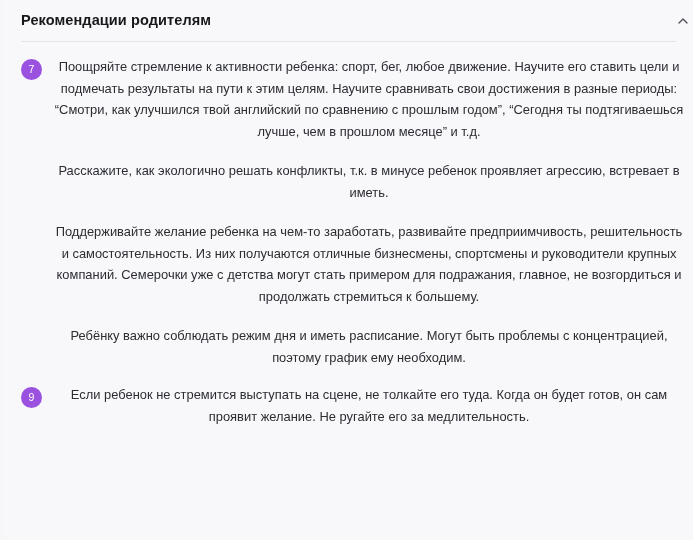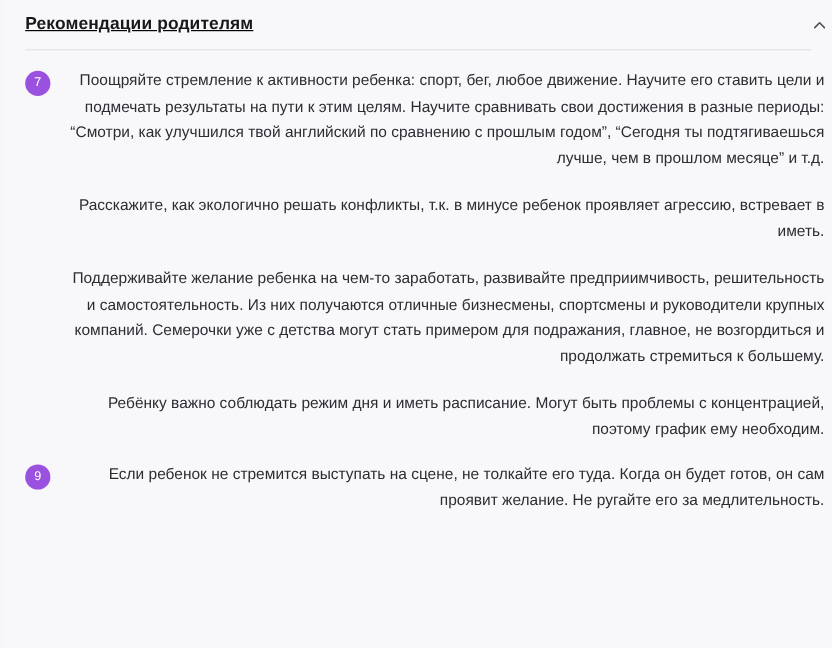--- a/index.html
+++ b/index.html
@@ -39,21 +39,20 @@
   
   .card-header {
     position: relative;
     height: 41px;
     display: flex;
     align-items: center;
     padding: 0 0 0 17px;
     box-sizing: border-box;
     cursor: pointer;
     user-select: none;
-    text-decoration: underline;
   }
 
   .card-title {
     font-size: 14.5px;
     font-weight: bold;
     color: #17181c;
     letter-spacing: 0.1px;
     line-height: 1;
     flex: 1 1 auto;
   }
@@ -107,21 +106,21 @@
     line-height: 1;
     box-sizing: border-box;
   }
 
   .para {
     font-size: 12.9px;
     line-height: 21.5px;
     color: #2b2d33;
     margin: 0 0 18px 0;
     letter-spacing: 0.01px;
-    text-align: right;
+    text-align: center;
   }
   .para:last-child { margin-bottom: 0; }
 
   .block-gap { height: 16px; }
 
   
   .watermark {
     position: absolute;
     right: 6px;
     bottom: 6px;

